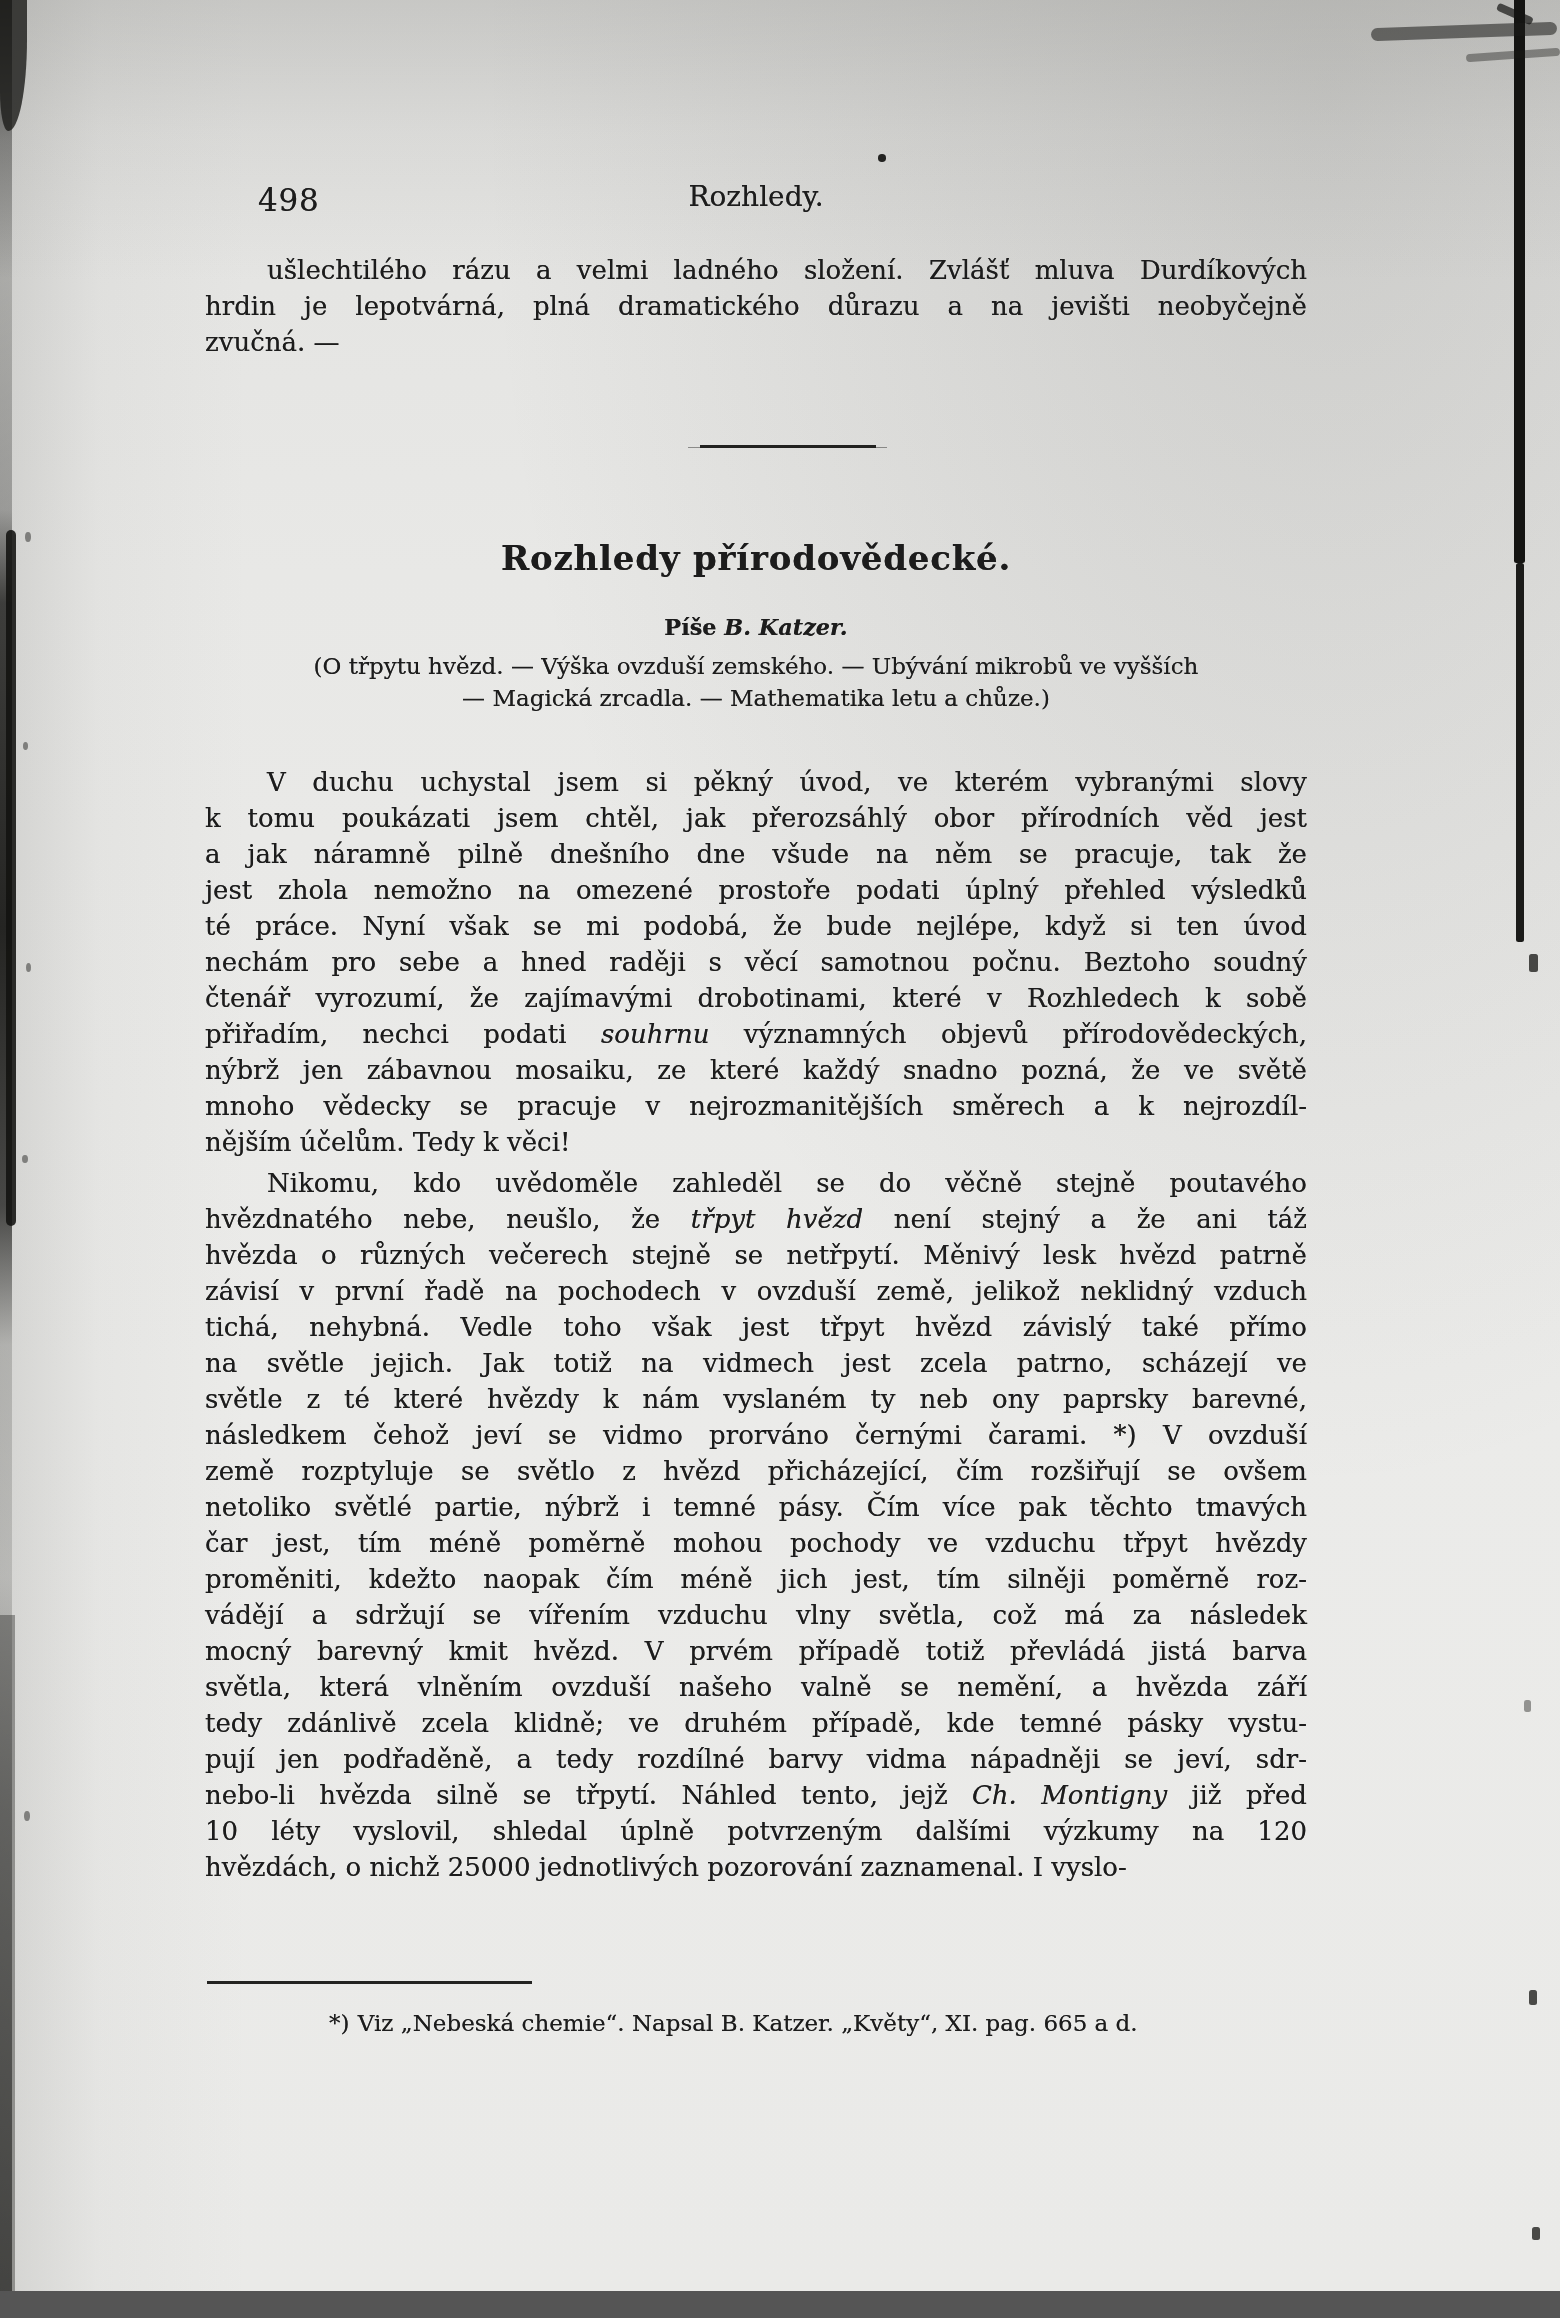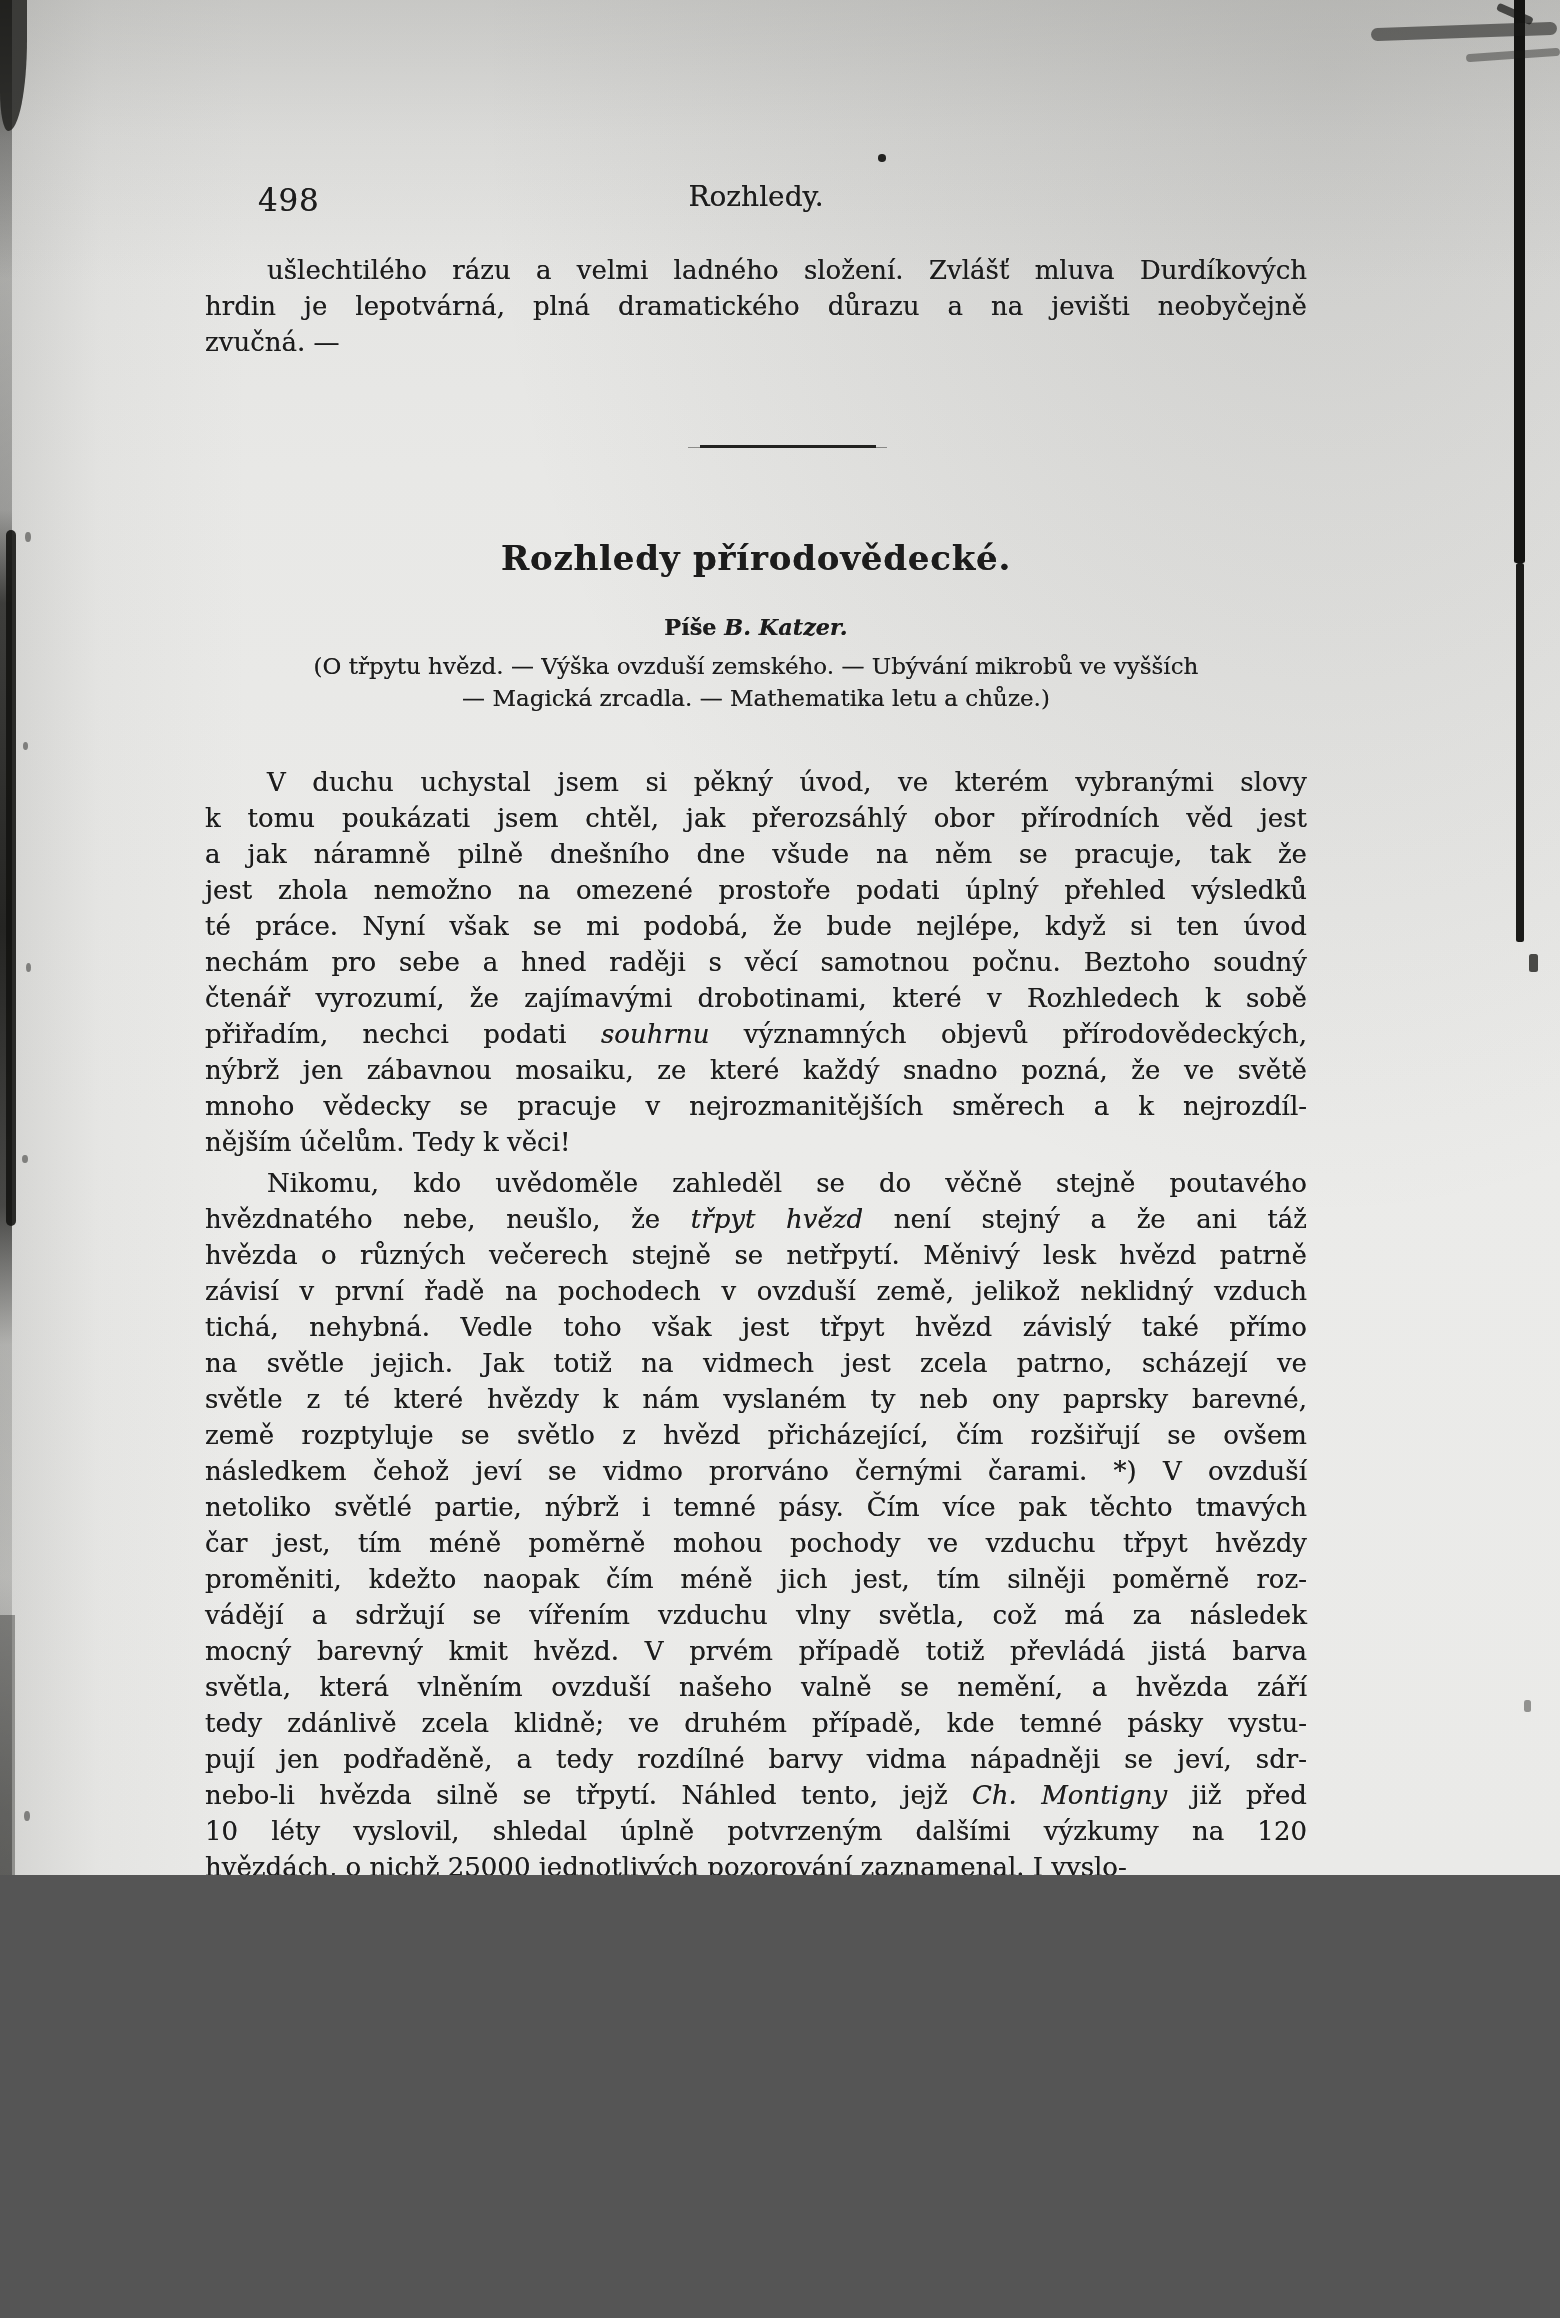--- a/index.html
+++ b/index.html
@@ -1,18 +1,18 @@
 <!DOCTYPE html>
 <html lang="cs" style="font-size:13.3px"><head>
 <meta charset="utf-8">
 <style>
   html,body{margin:0;padding:0;background:#555;}
   .page{
     position:relative;
-    width:1561px;height:1875px;
+    width:1561px;height:2291px;
     margin:0 auto;
     overflow:hidden;
     color:#1c1c1c;
     font-family:"DejaVu Serif", serif;
     background:
       linear-gradient(180deg, rgba(130,130,126,0.28) 0px, rgba(130,130,126,0.10) 133px, rgba(130,130,126,0.0) 282px),
       radial-gradient(ellipse at 85% 4%, rgba(90,90,86,0.18), rgba(0,0,0,0) 45%),
       linear-gradient(90deg, rgba(90,90,86,0.16) 0px, rgba(90,90,86,0.04) 99px, rgba(0,0,0,0) 249px),
       linear-gradient(180deg,#e2e2e0 0%, #e8e8e6 25%, #ebebe9 60%, #eaeae8 100%);
   }
@@ -139,22 +139,22 @@
       <div class="tline tline-last"><span>nějším účelům. Tedy k věci!</span></div>
     </div>
   <div class="abs col body-text body-p2 ink indent-first">
       <div class="tline"><span>Nikomu, kdo uvědoměle zahleděl se do věčně stejně poutavého</span></div>
       <div class="tline"><span>hvězdnatého nebe, neušlo, že </span><span class="it">třpyt hvězd</span><span> není stejný a že ani táž</span></div>
       <div class="tline"><span>hvězda o různých večerech stejně se netřpytí. Měnivý lesk hvězd patrně</span></div>
       <div class="tline"><span>závisí v první řadě na pochodech v ovzduší země, jelikož neklidný vzduch</span></div>
       <div class="tline"><span>tichá, nehybná. Vedle toho však jest třpyt hvězd závislý také přímo</span></div>
       <div class="tline"><span>na světle jejich. Jak totiž na vidmech jest zcela patrno, scházejí ve</span></div>
       <div class="tline"><span>světle z té které hvězdy k nám vyslaném ty neb ony paprsky barevné,</span></div>
+      <div class="tline"><span>následkem čehož jeví se vidmo prorváno černými čarami. *) V ovzduší</span></div>
       <div class="tline"><span>země rozptyluje se světlo z hvězd přicházející, čím rozšiřují se ovšem</span></div>
-      <div class="tline"><span>následkem čehož jeví se vidmo prorváno černými čarami. *) V ovzduší</span></div>
       <div class="tline"><span>netoliko světlé partie, nýbrž i temné pásy. Čím více pak těchto tmavých</span></div>
       <div class="tline"><span>čar jest, tím méně poměrně mohou pochody ve vzduchu třpyt hvězdy</span></div>
       <div class="tline"><span>proměniti, kdežto naopak čím méně jich jest, tím silněji poměrně roz-</span></div>
       <div class="tline"><span>vádějí a sdržují se vířením vzduchu vlny světla, což má za následek</span></div>
       <div class="tline"><span>mocný barevný kmit hvězd. V prvém případě totiž převládá jistá barva</span></div>
       <div class="tline"><span>světla, která vlněním ovzduší našeho valně se nemění, a hvězda září</span></div>
       <div class="tline"><span>tedy zdánlivě zcela klidně; ve druhém případě, kde temné pásky vystu-</span></div>
       <div class="tline"><span>pují jen podřaděně, a tedy rozdílné barvy vidma nápadněji se jeví, sdr-</span></div>
       <div class="tline"><span>nebo-li hvězda silně se třpytí. Náhled tento, jejž </span><span class="it">Ch. Montigny</span><span> již před</span></div>
       <div class="tline"><span>10 léty vyslovil, shledal úplně potvrzeným dalšími výzkumy na 120</span></div>

